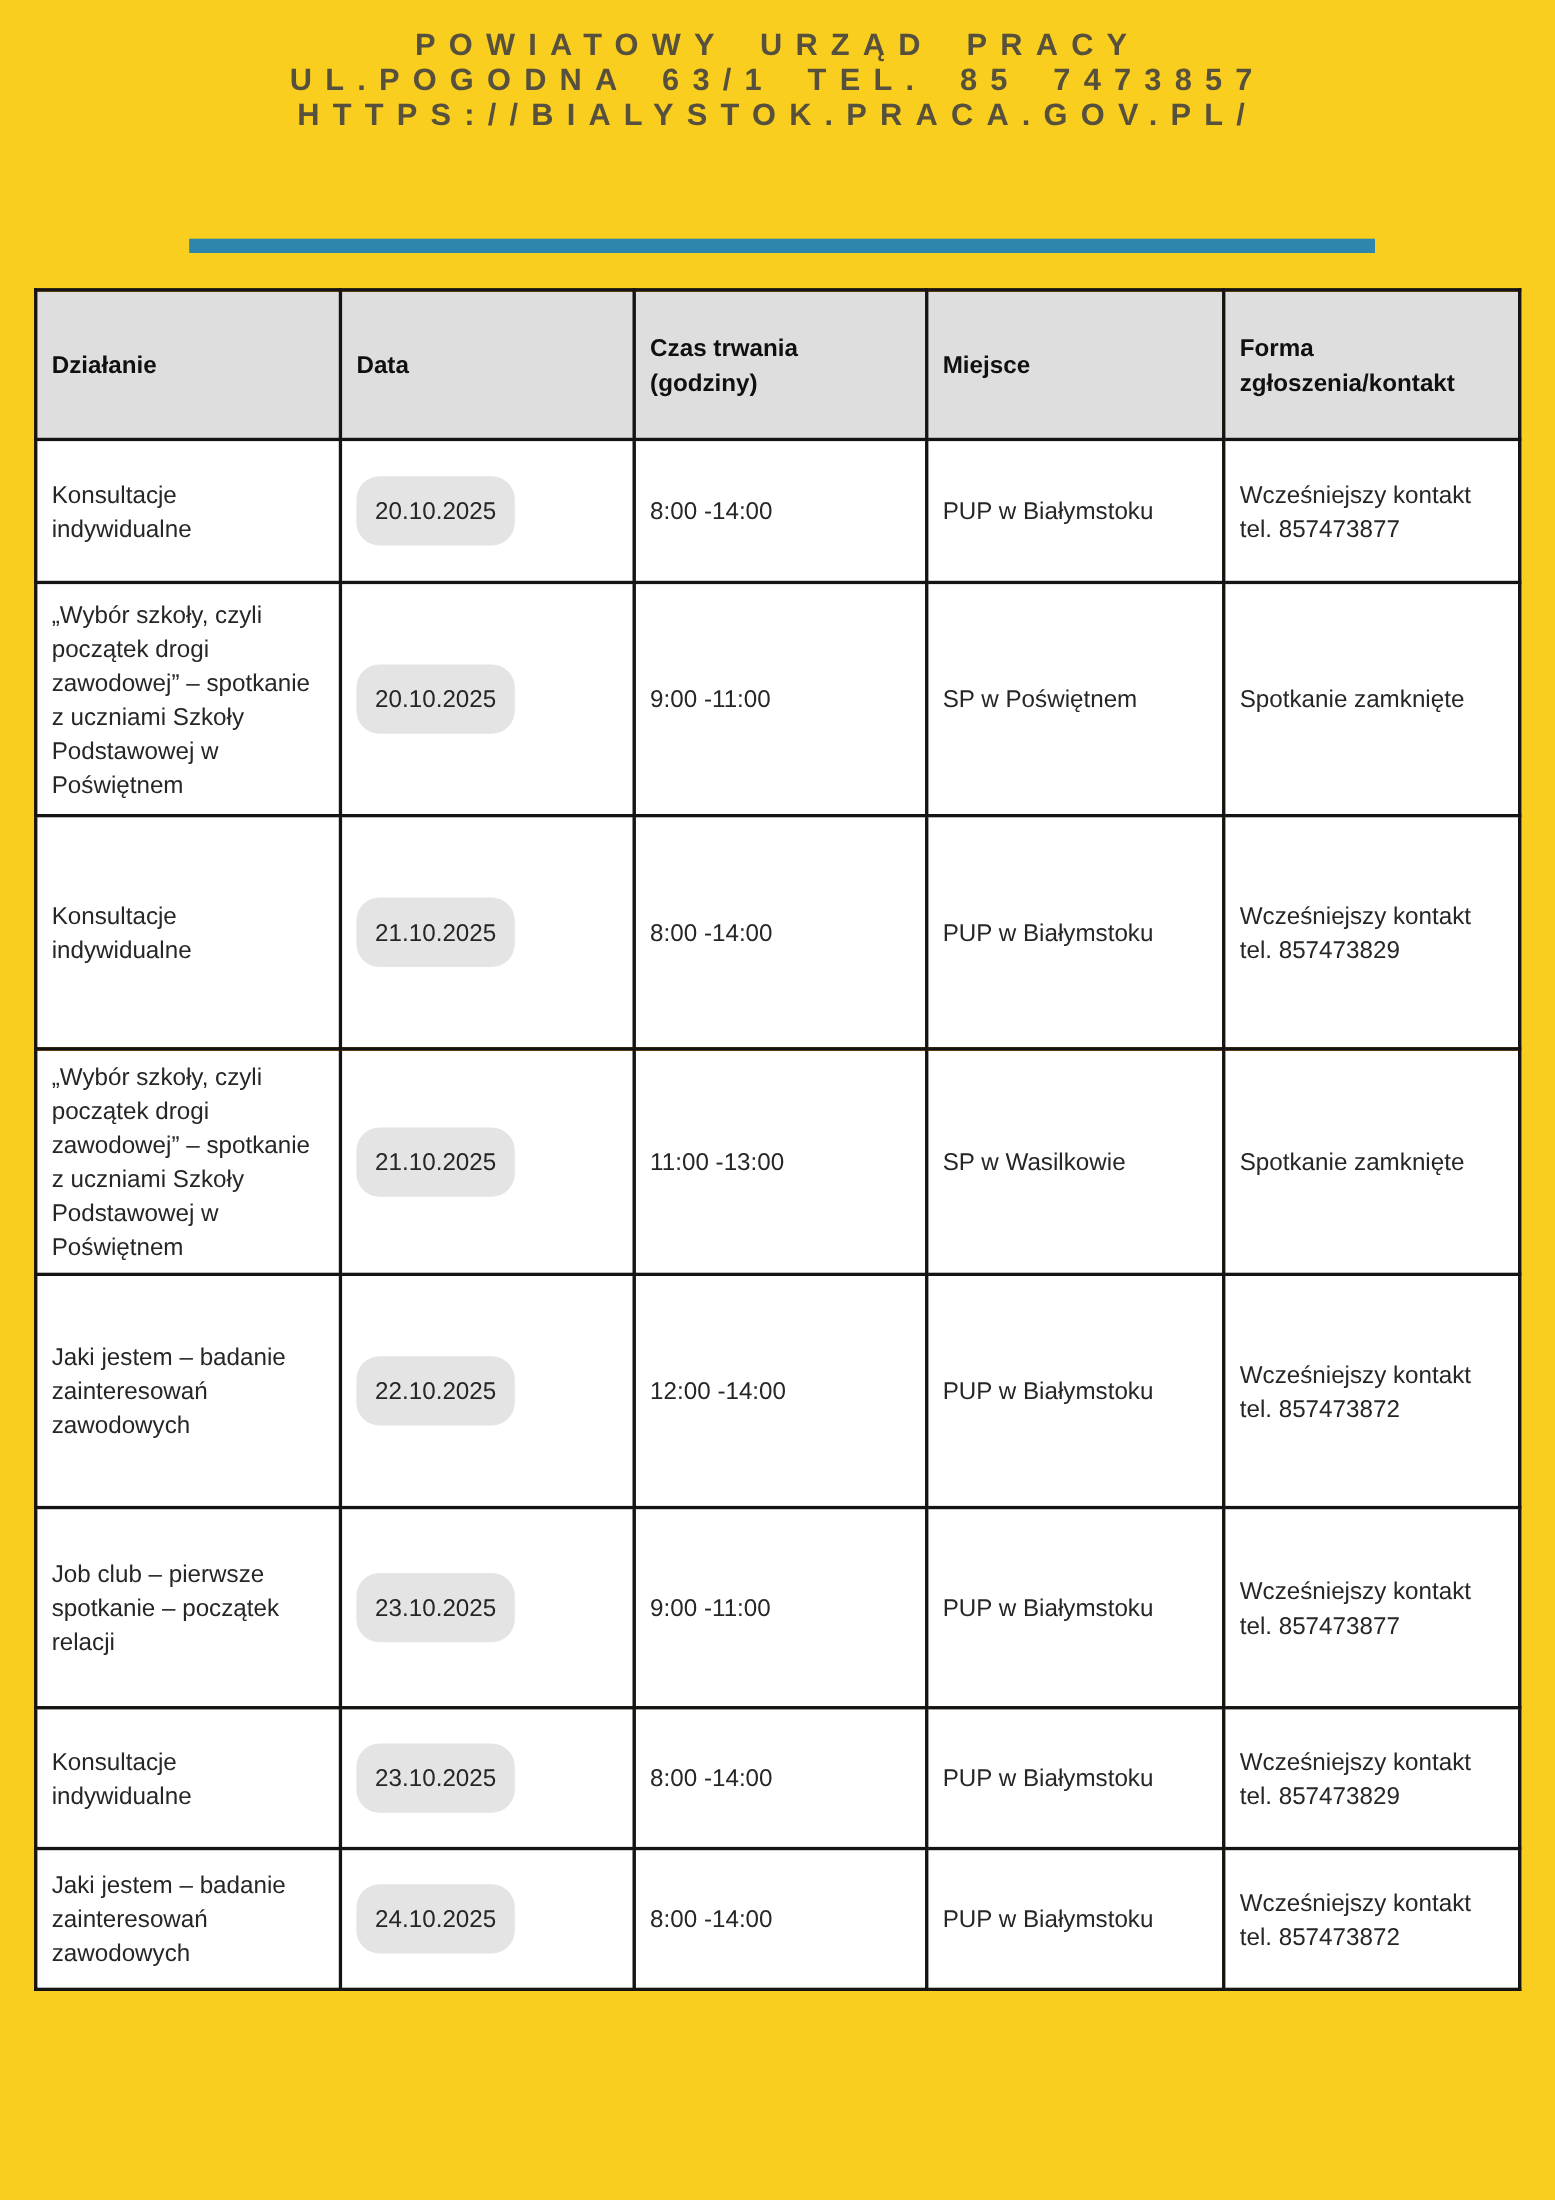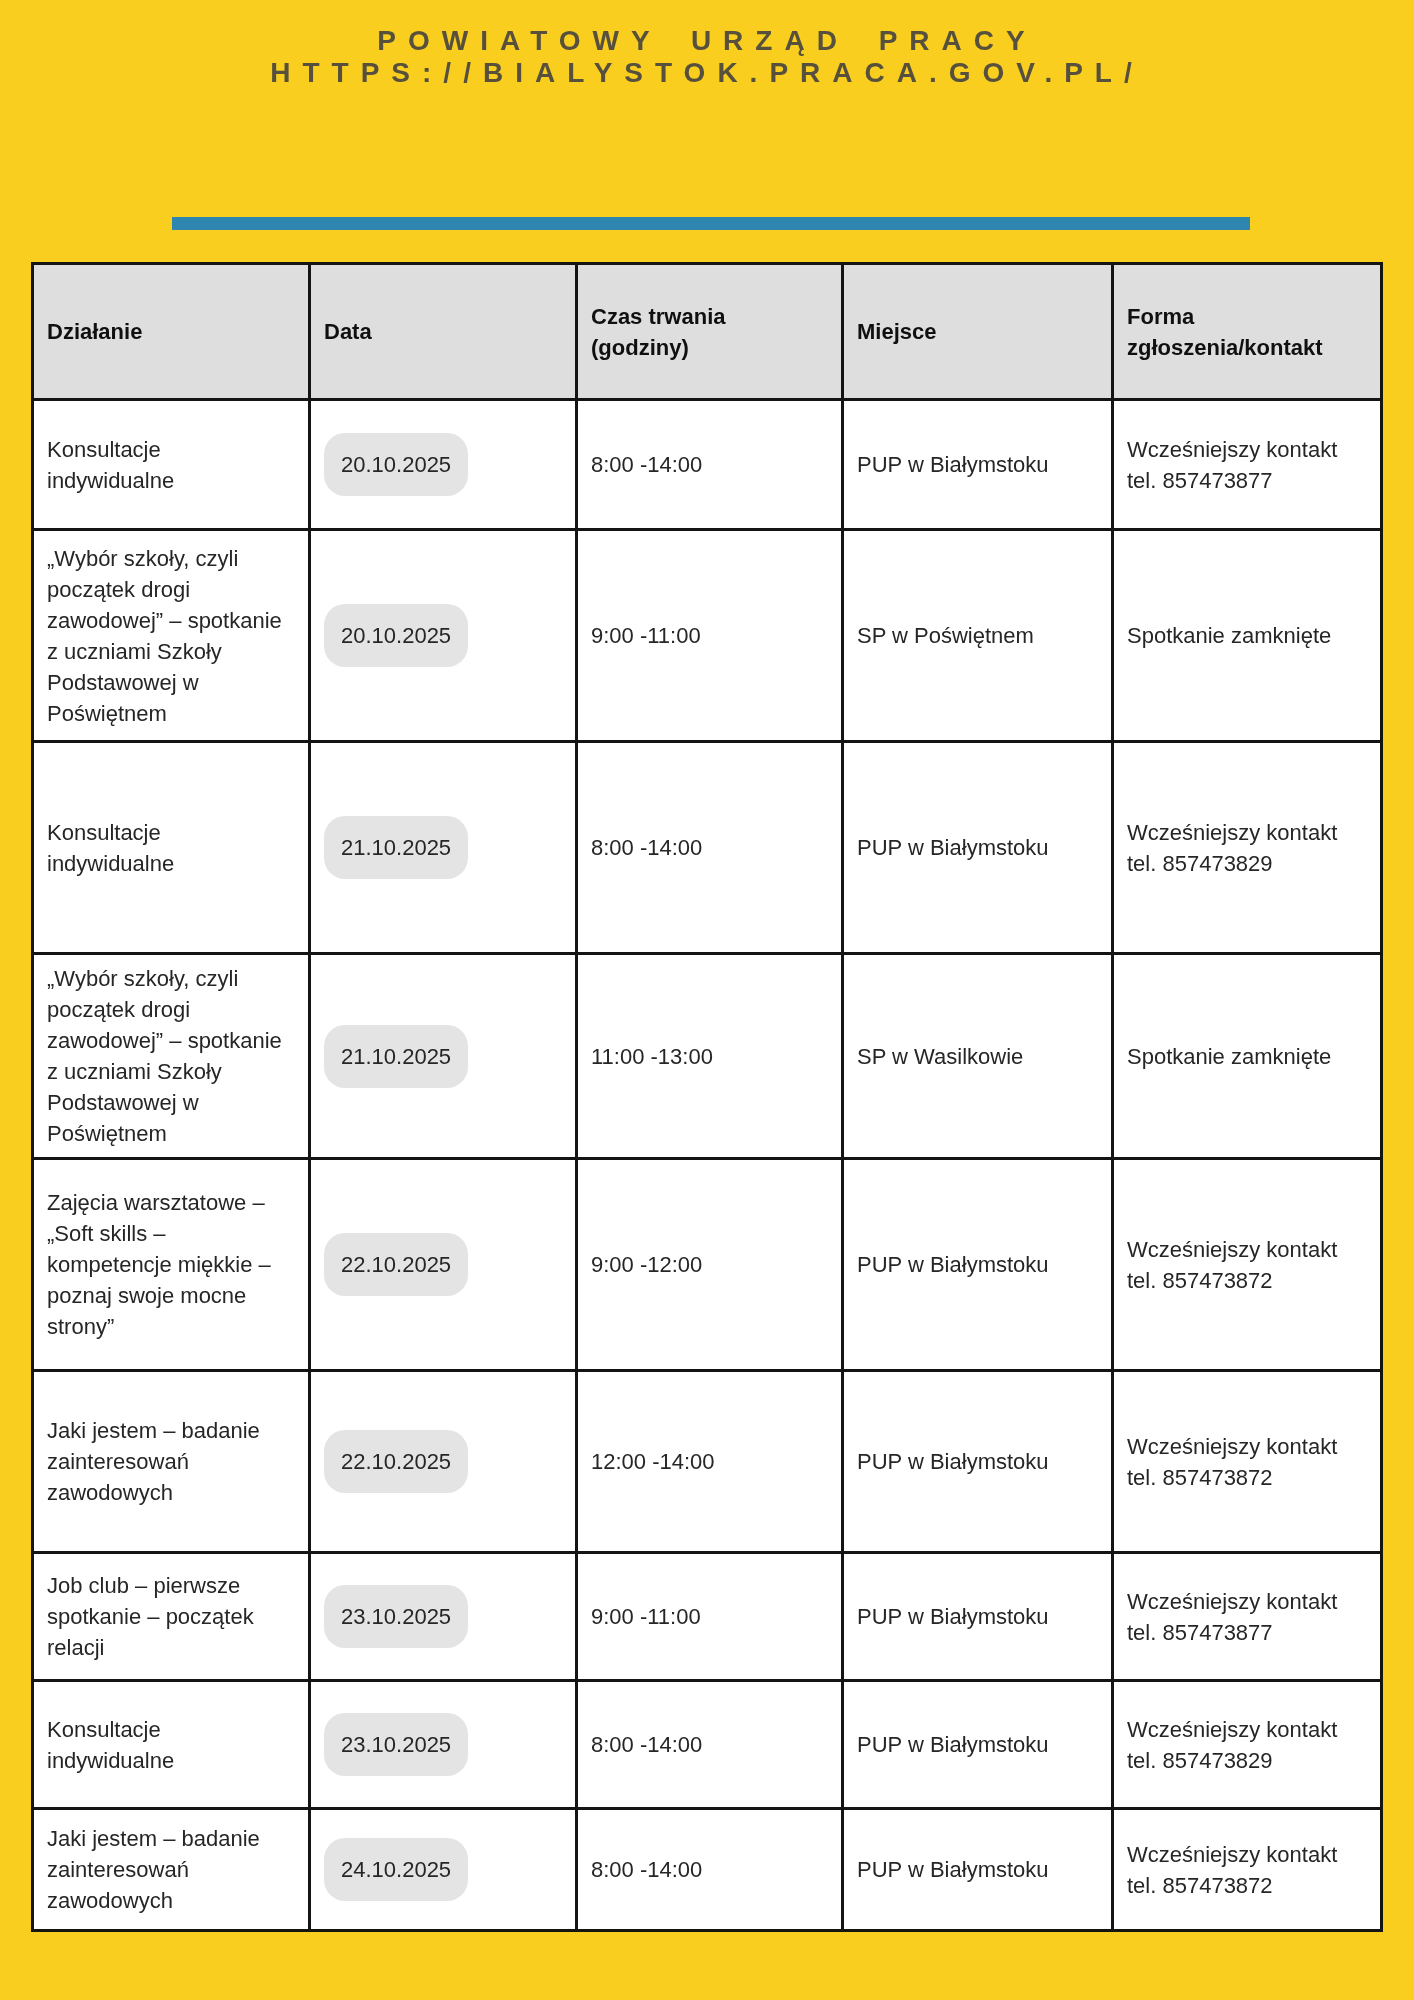--- a/index.html
+++ b/index.html
@@ -84,20 +84,21 @@
     border-radius: 21px;
     padding: 16px 17px;
     white-space: nowrap;
   }
 </style>
 </head>
 <body>
 
 <header class="letterhead">
   <div class="lh-line">POWIATOWY URZĄD PRACY</div>
+  <div class="lh-line">UL.POGODNA 63/1 TEL. 85 7473857</div>
   <div class="lh-line">HTTPS://BIALYSTOK.PRACA.GOV.PL/</div>
 </header>
 
 <div class="divider"></div>
 
 <table class="schedule">
   <colgroup>
     <col style="width:277px">
     <col style="width:267px">
     <col style="width:266px">
@@ -138,27 +139,20 @@
         <td>Wcześniejszy kontakt tel. 857473829</td>
       </tr>
       <tr>
         <td>„Wybór szkoły, czyli początek drogi zawodowej” – spotkanie z uczniami Szkoły Podstawowej w Poświętnem</td>
         <td><span class="pill">21.10.2025</span></td>
         <td>11:00 -13:00</td>
         <td>SP w Wasilkowie</td>
         <td>Spotkanie zamknięte</td>
       </tr>
       <tr>
-        <td>Zajęcia warsztatowe – „Soft skills – kompetencje miękkie – poznaj swoje mocne strony”</td>
-        <td><span class="pill">22.10.2025</span></td>
-        <td>9:00 -12:00</td>
-        <td>PUP w Białymstoku</td>
-        <td>Wcześniejszy kontakt tel. 857473872</td>
-      </tr>
-      <tr>
         <td>Jaki jestem – badanie zainteresowań zawodowych</td>
         <td><span class="pill">22.10.2025</span></td>
         <td>12:00 -14:00</td>
         <td>PUP w Białymstoku</td>
         <td>Wcześniejszy kontakt tel. 857473872</td>
       </tr>
       <tr>
         <td>Job club – pierwsze spotkanie – początek relacji</td>
         <td><span class="pill">23.10.2025</span></td>
         <td>9:00 -11:00</td>

